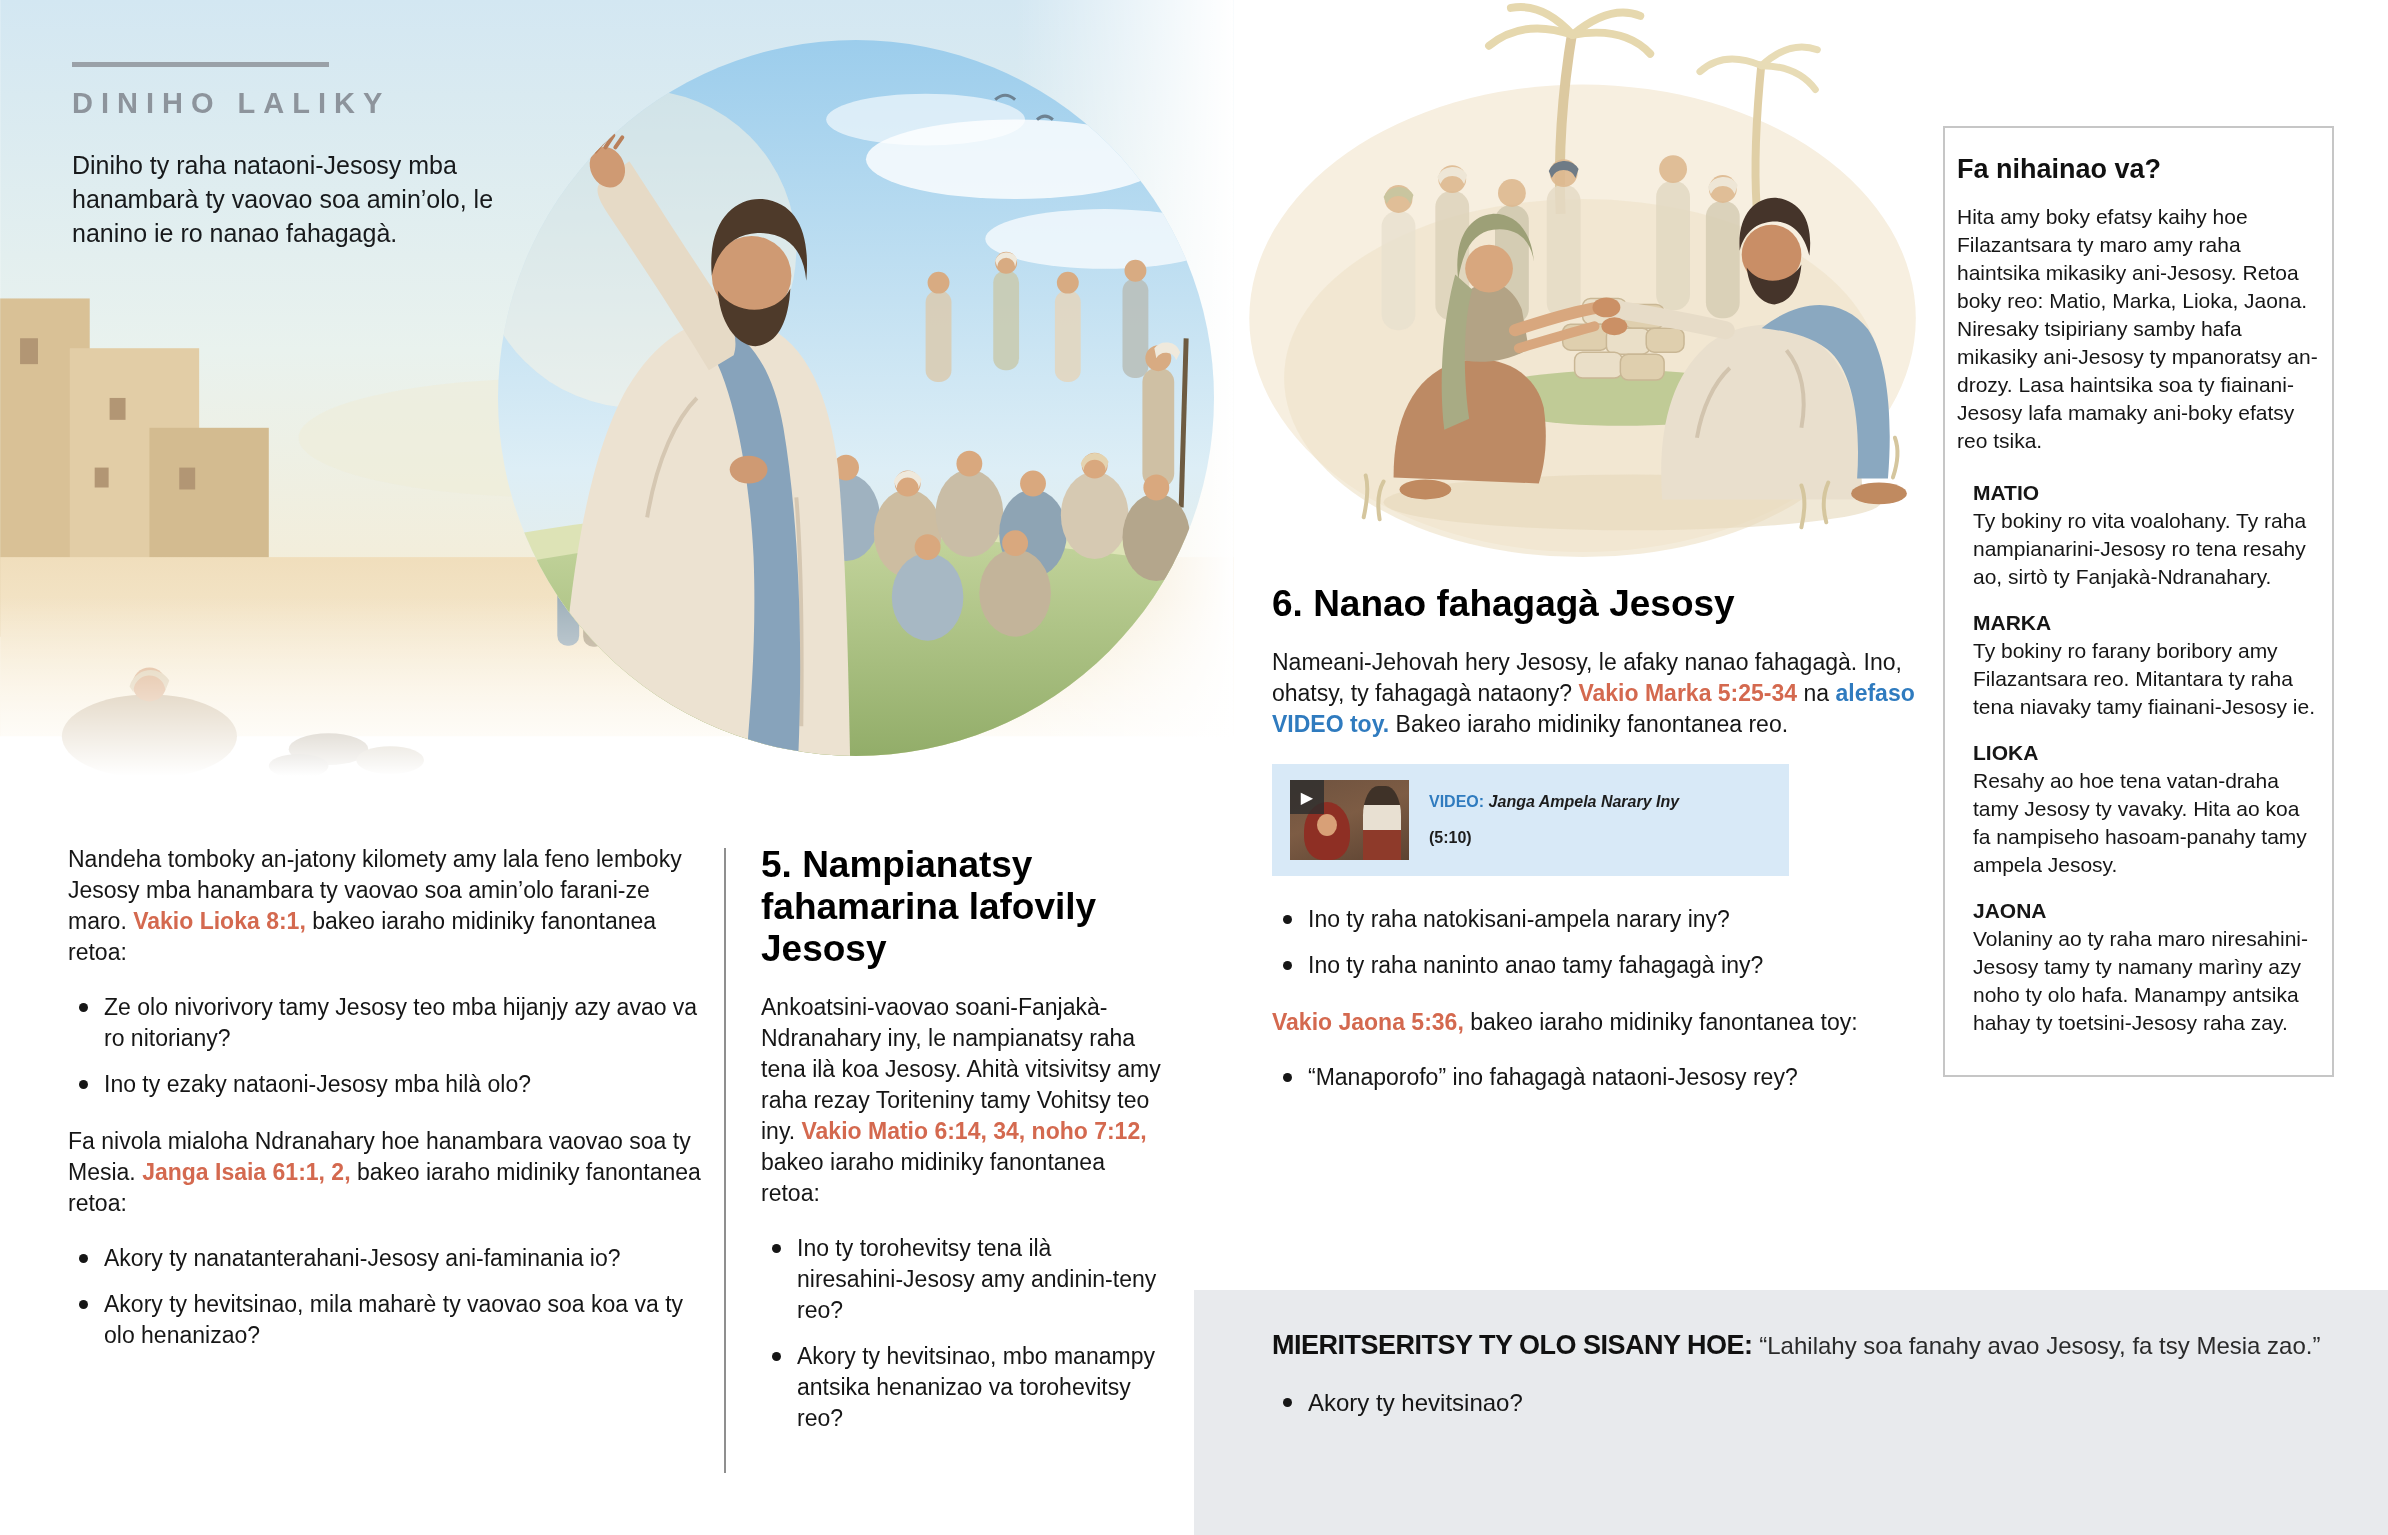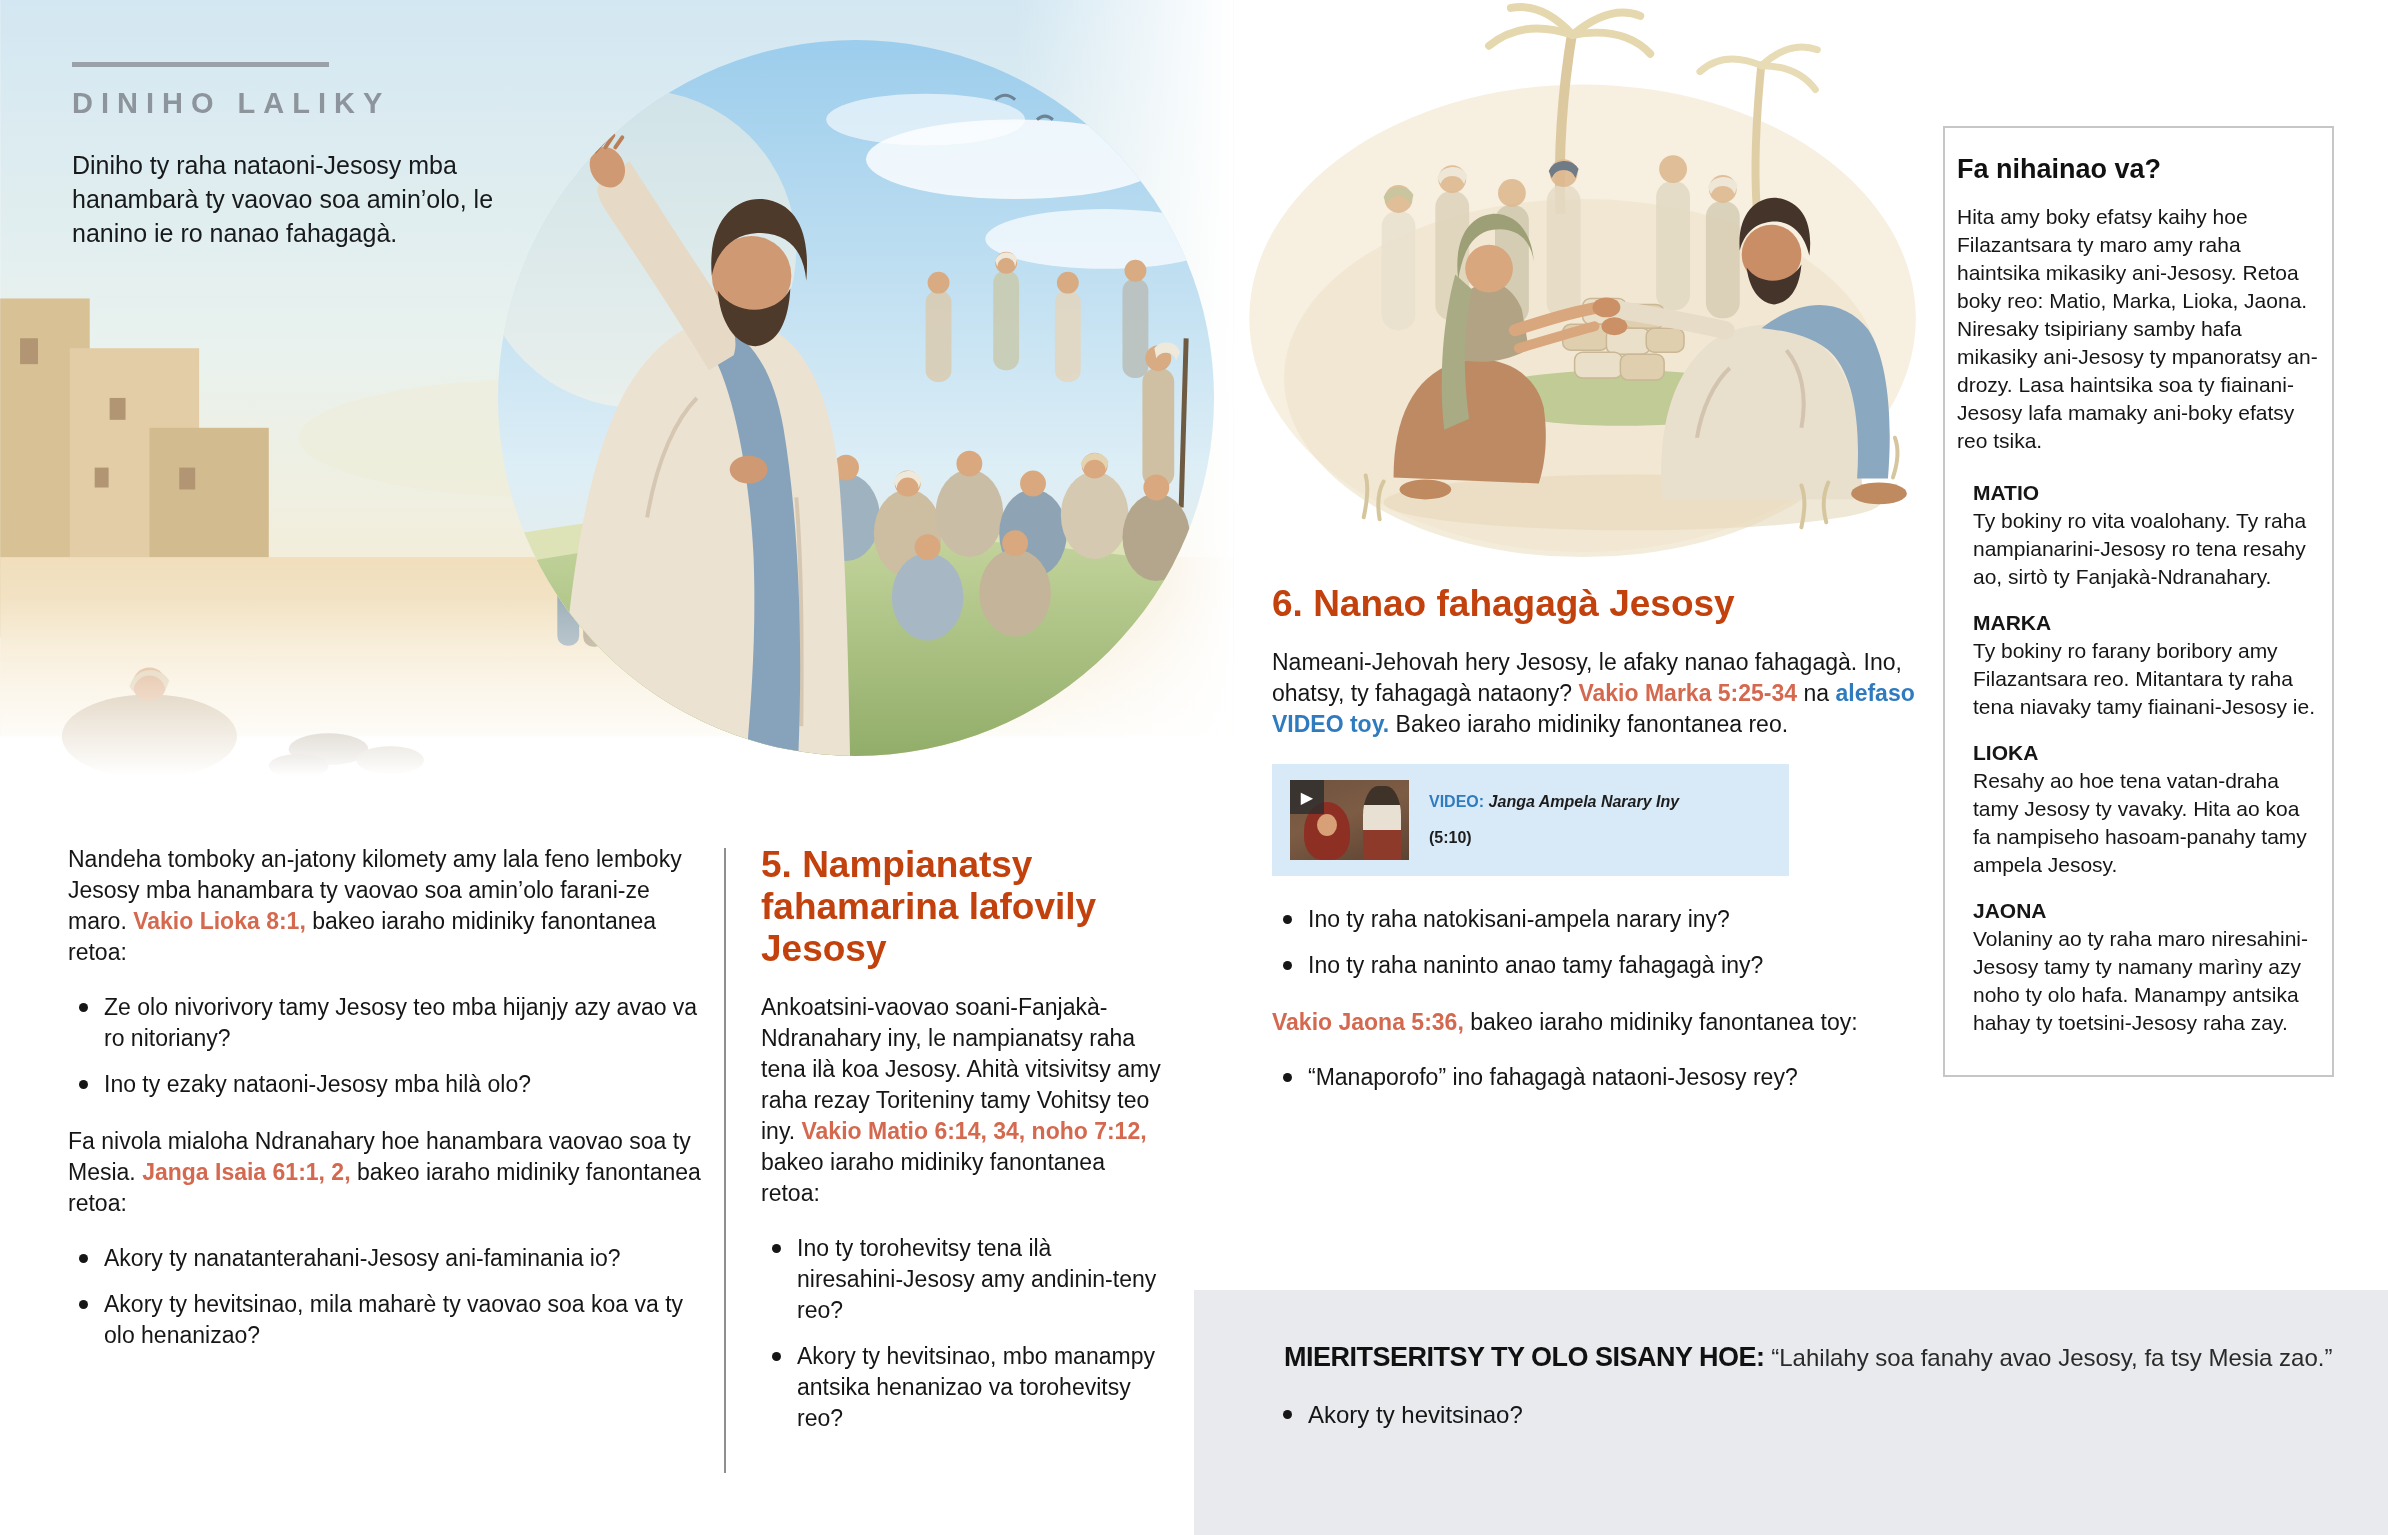--- a/index.html
+++ b/index.html
@@ -13,21 +13,21 @@
   .heal-illo{position:absolute;left:1244px;top:0;width:697px;height:572px;z-index:1;}
 
   
   .kicker-wrap{position:absolute;left:72px;top:62px;width:438px;z-index:5;}
   .kicker-bar{width:257px;height:5px;background:#9aa1a8;margin-bottom:20px;}
   .kicker{font-size:29px;font-weight:bold;letter-spacing:8px;color:#8d949c;}
   .intro{margin-top:28px;font-size:25px;line-height:34px;color:#17191b;width:428px;}
 
   
   .col{position:absolute;z-index:5;}
-  h2.sec{margin:0 0 22px 0;font-size:37px;line-height:42px;font-weight:bold;color:#c2410c;}
+  h2.sec{margin:0 0 22px 0;font-size:37px;line-height:42px;font-weight:bold;color:#000000;}
   p.body{margin:0 0 24px 0;font-size:23px;line-height:31px;}
   .ref{color:#d4694f;font-weight:bold;cursor:pointer;}
   .vlink{color:#2f7bbf;font-weight:bold;cursor:pointer;}
   ul.q{list-style:none;margin:0 0 26px 0;padding:0;}
   ul.q li{position:relative;padding-left:36px;margin-bottom:15px;font-size:23px;line-height:31px;}
   ul.q li::before{content:"";position:absolute;left:11px;top:11px;width:9px;height:9px;
                   border-radius:50%;background:#161616;}
 
   .s4{left:68px;top:844px;width:645px;}
   .s5{left:761px;top:844px;width:400px;}
@@ -357,20 +357,20 @@
       <h4>LIOKA</h4>
       <p>Resahy ao hoe tena vatan-draha tamy Jesosy ty vavaky. Hita ao koa fa nampiseho hasoam-panahy tamy ampela Jesosy.</p>
     </div>
     <div class="book">
       <h4>JAONA</h4>
       <p>Volaniny ao ty raha maro niresahini-Jesosy tamy ty namany marìny azy noho ty olo hafa. Manampy antsika hahay ty toetsini-Jesosy raha zay.</p>
     </div>
   </div>
 
   <div class="thinkbox">
-    <p style="margin:12px;"><span class="tb-lead">MIERITSERITSY TY OLO SISANY HOE:</span><span class="tb-quote"> “Lahilahy soa fanahy avao Jesosy, fa tsy Mesia zao.”</span></p>
+    <p style="margin:0;"><span class="tb-lead">MIERITSERITSY TY OLO SISANY HOE:</span><span class="tb-quote"> “Lahilahy soa fanahy avao Jesosy, fa tsy Mesia zao.”</span></p>
     <ul class="q">
       <li>Akory ty hevitsinao?</li>
     </ul>
   </div>
 
 </div>
 
 
 </body></html>

